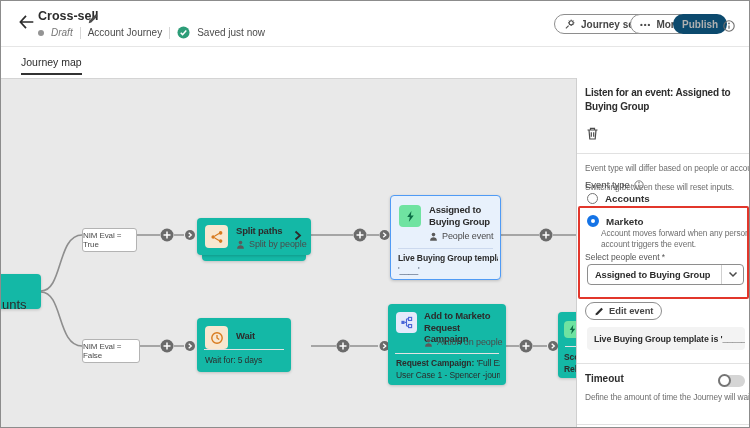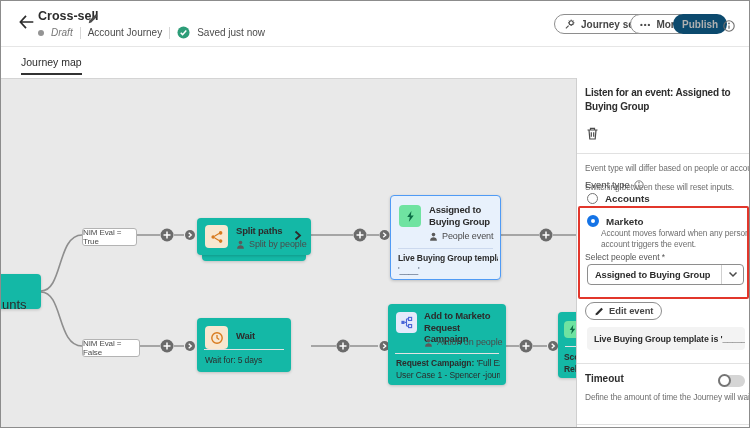--- a/index.html
+++ b/index.html
@@ -29,21 +29,21 @@
   .flow-svg { position:absolute; left:0; top:0; width:575px; height:351px; }
   .node { position:absolute; background:#14b8a6; border-radius:4px; box-shadow:0 1px 3px rgba(0,0,0,.18); }
   .node-icon { position:absolute; border-radius:4px; display:flex; align-items:center; justify-content:center; }
   .icon-orange { background:#f8e7d0; }
   .icon-green { background:#6fe3a1; }
   .icon-blue { background:#e4eafb; }
   .node-title { font-weight:bold; font-size:9.5px; letter-spacing:-.2px; line-height:11.5px; color:#2c2c2c; }
   .node-sub { display:flex; align-items:center; gap:4px; font-size:9px; letter-spacing:-.1px; color:#4b4b4b; }
   .node-div { position:absolute; left:7px; right:7px; height:1px; background:#e3e3e3; }
   .node-body { position:absolute; font-size:8.5px; letter-spacing:-.1px; color:#2c2c2c; white-space:nowrap; overflow:hidden; }
-  .pill { position:absolute; height:18px; background:#fff; border:1px solid #b3b3b3; border-radius:3px; font-size:8px; letter-spacing:-.1px; color:#4b4b4b; display:flex; align-items:center; justify-content:center; }
+  .pill { position:absolute; height:24px; background:#fff; border:1px solid #b3b3b3; border-radius:3px; font-size:8px; letter-spacing:-.1px; color:#4b4b4b; display:flex; align-items:center; justify-content:center; }
   .selected-node { background:#e8f1fc; border:1.5px solid #509bf5; }
 
   
   .panel { position:absolute; left:575px; top:77px; width:175px; height:351px; background:#fff; border-left:1px solid #cfcfcf; overflow:hidden; z-index:10; }
   .panel-title { position:absolute; left:8px; top:8px; width:162px; font-size:10px; font-weight:bold; letter-spacing:-.2px; line-height:14px; color:#2d2d2d; }
   .icon-btn { position:absolute; width:18px; height:18px; display:flex; align-items:center; justify-content:center; cursor:pointer; }
   .p-div { position:absolute; left:0; width:175px; height:1px; background:#e1e1e1; }
   .p-note { position:absolute; left:8px; font-size:8.3px; letter-spacing:-.1px; line-height:11.5px; color:#6e6e6e; white-space:nowrap; }
   .p-label { position:absolute; left:8px; display:flex; align-items:center; gap:4px; font-size:9.5px; color:#4b4b4b; }
   .radio-row { position:absolute; left:10px; display:flex; align-items:center; gap:7px; cursor:pointer; }

